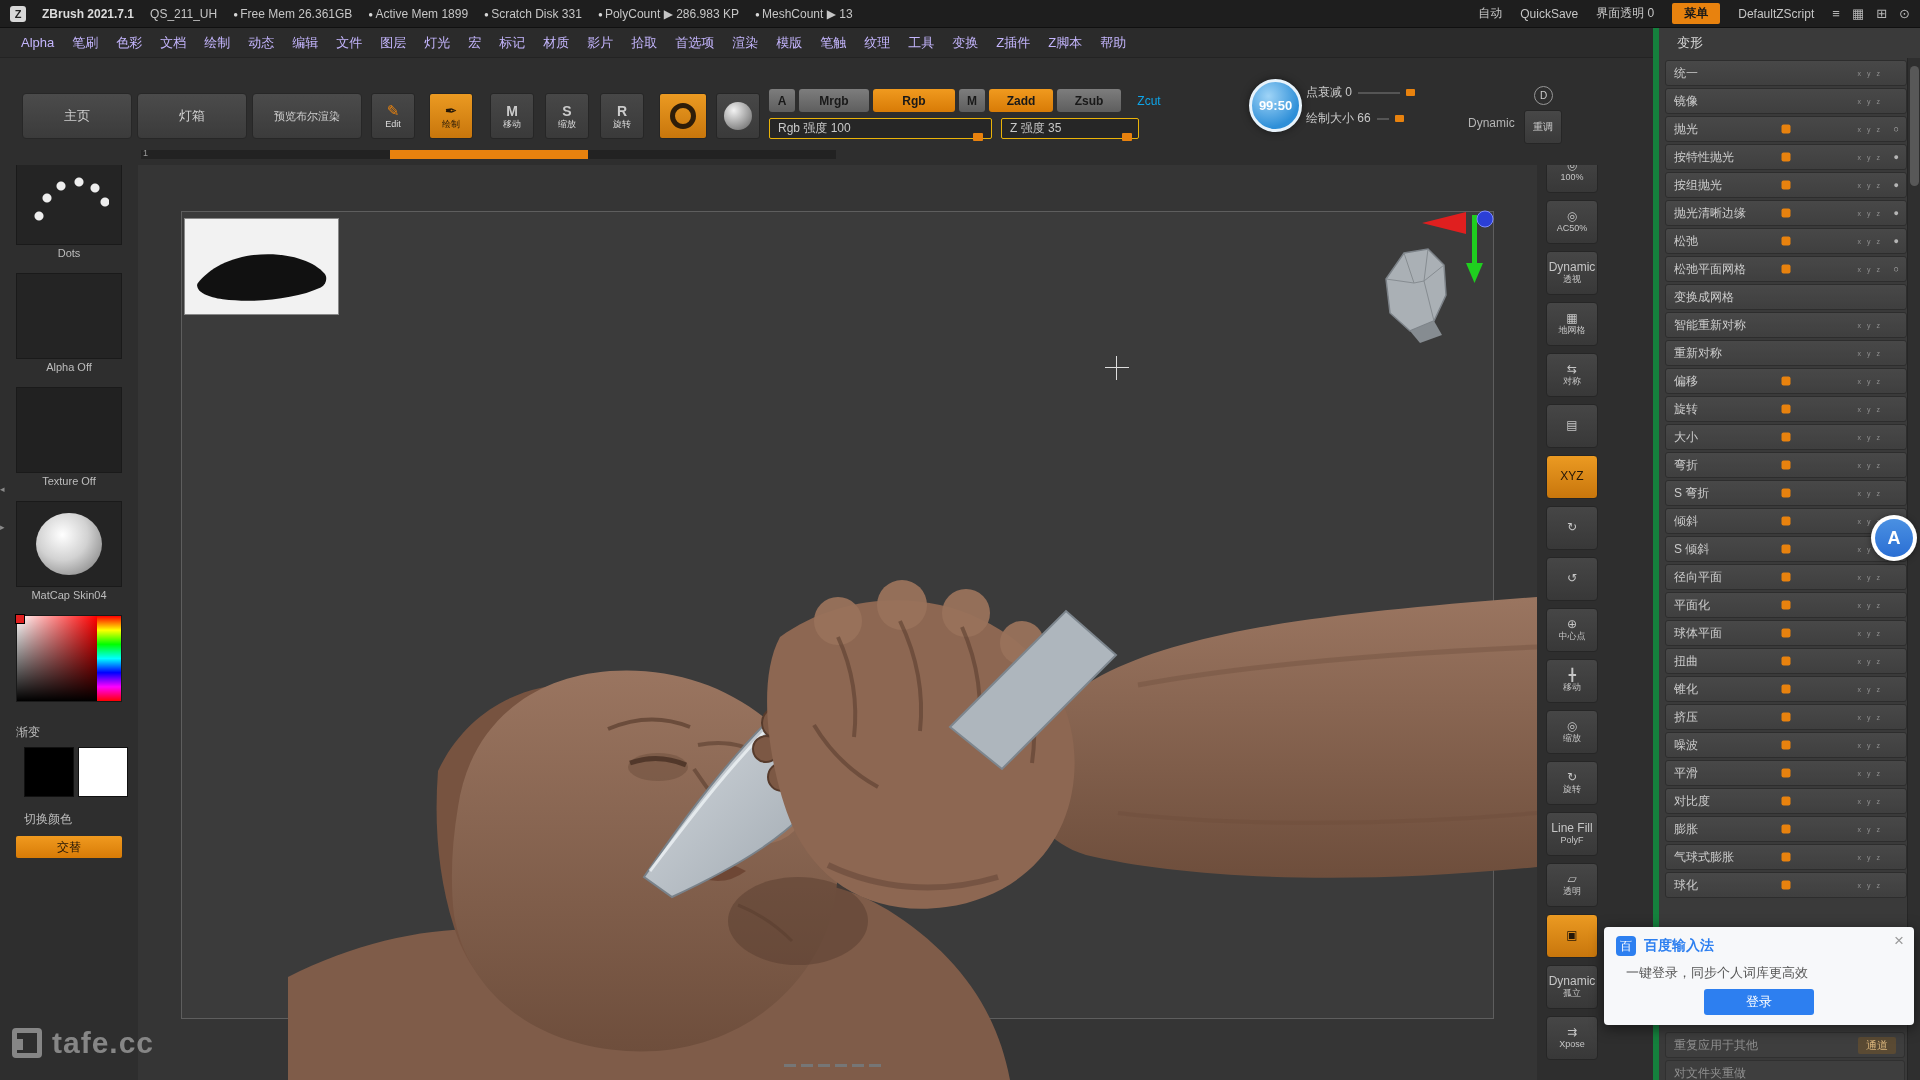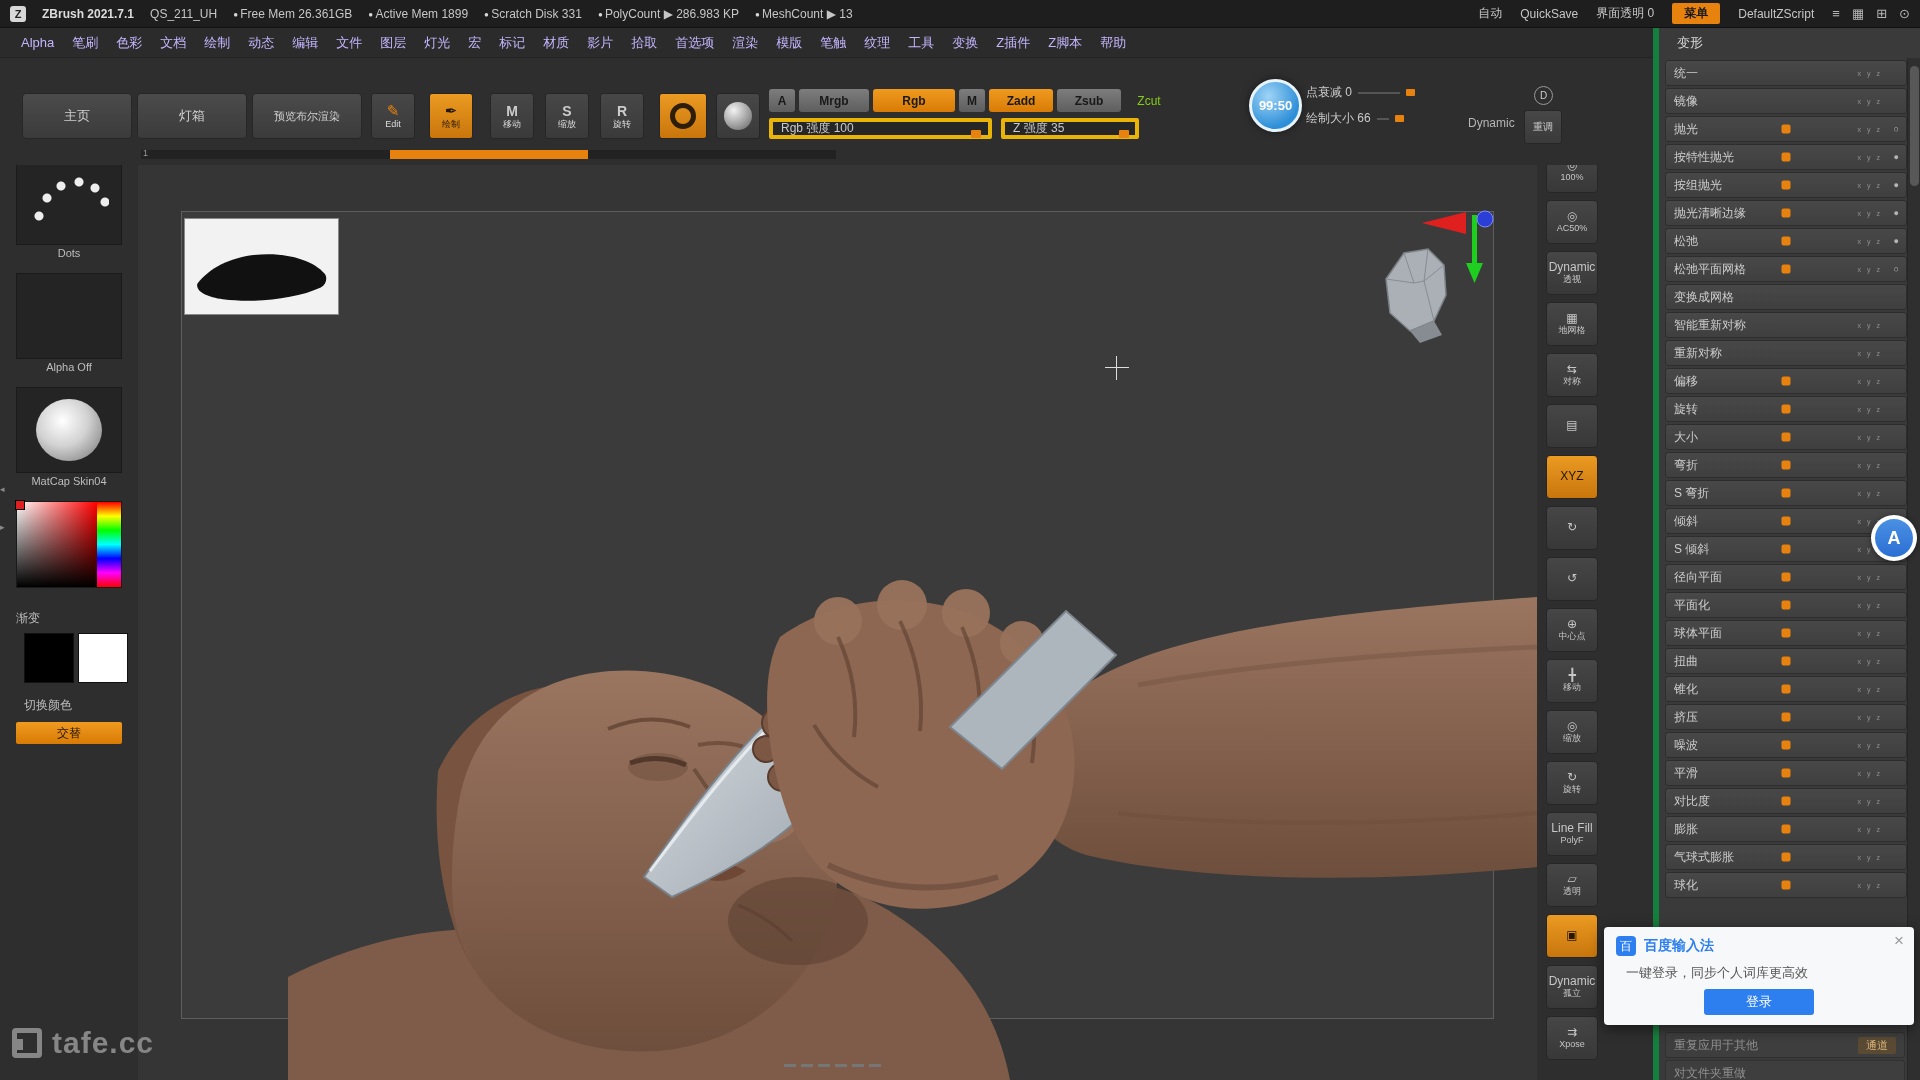--- a/index.html
+++ b/index.html
@@ -29,29 +29,29 @@
 .tile.orange{background:linear-gradient(#eb9a22,#c8760c);}
 .tile.orange .cap,.tile.orange .glyph{color:#241708;}
 #gizmo-row{position:absolute;left:490px;top:0;display:flex;gap:11px;}
 #gizmo-row .tile{position:static;}
 .gletter{font-size:14px;font-weight:bold;line-height:1;}
 .brush-ring{width:26px;height:26px;border-radius:50%;border:5px solid #2e1d09;}
 .sphere-ico{width:28px;height:28px;border-radius:50%;background:radial-gradient(circle at 35% 30%,#f2f2f2,#9a9a9a 60%,#5f5f5f);}
 #mode-row{position:absolute;left:769px;top:31px;display:flex;gap:4px;}
 .mode{height:23px;border-radius:3px;background:linear-gradient(#7d7d7d,#5e5e5e);color:#191919;font-size:12px;font-weight:bold;display:flex;align-items:center;justify-content:center;}
 .mode.active{background:linear-gradient(#f09a1f,#d87b06);}
-.mode.disabled{background:none;color:#84cc16;font-weight:normal;}
+.mode.disabled{background:none;color:#0ea5e9;font-weight:normal;}
 #mode-row .mode:nth-of-type(1){width:26px}
 #mode-row .mode:nth-of-type(2){width:70px}
 #mode-row .mode:nth-of-type(3){width:82px}
 #mode-row .mode:nth-of-type(4){width:26px}
 #mode-row .mode:nth-of-type(5){width:64px}
 #mode-row .mode:nth-of-type(6){width:64px}
 #mode-row .mode:nth-of-type(7){width:48px}
-.wslider{position:absolute;top:60px;height:21px;background:#262626;border:4px solid #eab308;border-radius:2px;color:#c9c9c9;font-size:12px;display:flex;align-items:center;padding-left:8px;}
+.wslider{position:absolute;top:60px;height:21px;background:#262626;border:1px solid #eab308;border-radius:2px;color:#c9c9c9;font-size:12px;display:flex;align-items:center;padding-left:8px;}
 .wslider .nub{position:absolute;bottom:-3px;width:10px;height:8px;background:#e8820e;border-radius:1px;}
 .timer{position:absolute;left:1249px;top:21px;width:53px;height:53px;border-radius:50%;background:radial-gradient(circle at 35% 30%,#9fd4f7,#2e8fd8 70%);border:3px solid #e8f3fb;color:#fff;font-size:13px;font-weight:bold;display:flex;align-items:center;justify-content:center;box-shadow:0 0 8px rgba(0,0,0,.45);z-index:2;}
 .trow{position:absolute;color:#c9c9c9;font-size:12px;display:flex;align-items:center;gap:6px;}
 .trow .line{height:2px;background:#555;}
 .trow .nub{width:9px;height:7px;background:#e8820e;border-radius:1px;}
 #dyn-label{position:absolute;left:1468px;top:58px;color:#b5b5b5;font-size:12px;}
 #d-badge{position:absolute;left:1534px;top:28px;width:19px;height:19px;border:1px solid #979797;border-radius:50%;color:#ccc;font-size:10px;display:flex;align-items:center;justify-content:center;}
 #readjust{position:absolute;left:1524px;top:52px;width:38px;height:34px;background:linear-gradient(#474747,#3a3a3a);border:1px solid #262626;border-radius:3px;color:#ccc;font-size:10px;display:flex;align-items:center;justify-content:center;}
 #track{position:absolute;left:141px;top:92px;width:695px;height:9px;background:#222;}
 #track .seg{position:absolute;left:249px;top:0;width:198px;height:9px;background:#e8820e;}
@@ -353,20 +353,24 @@
             <div class="thumb-vis"></div>
           </div>
           <div class="tlabel">Dots</div>
         </div>
 
         <div class="toolblock th-blank">
           <div class="thumb"></div>
           <div class="tlabel">Alpha Off</div>
         </div>
 
+        <div class="toolblock th-blank2">
+          <div class="thumb"></div>
+          <div class="tlabel">Texture Off</div>
+        </div>
 
         <div class="toolblock th-matcap">
           <div class="thumb">
             <div class="thumb-vis"></div>
           </div>
           <div class="tlabel">MatCap Skin04</div>
         </div>
       </div>
     <div id="picker">
       <div id="cur-color"></div>

